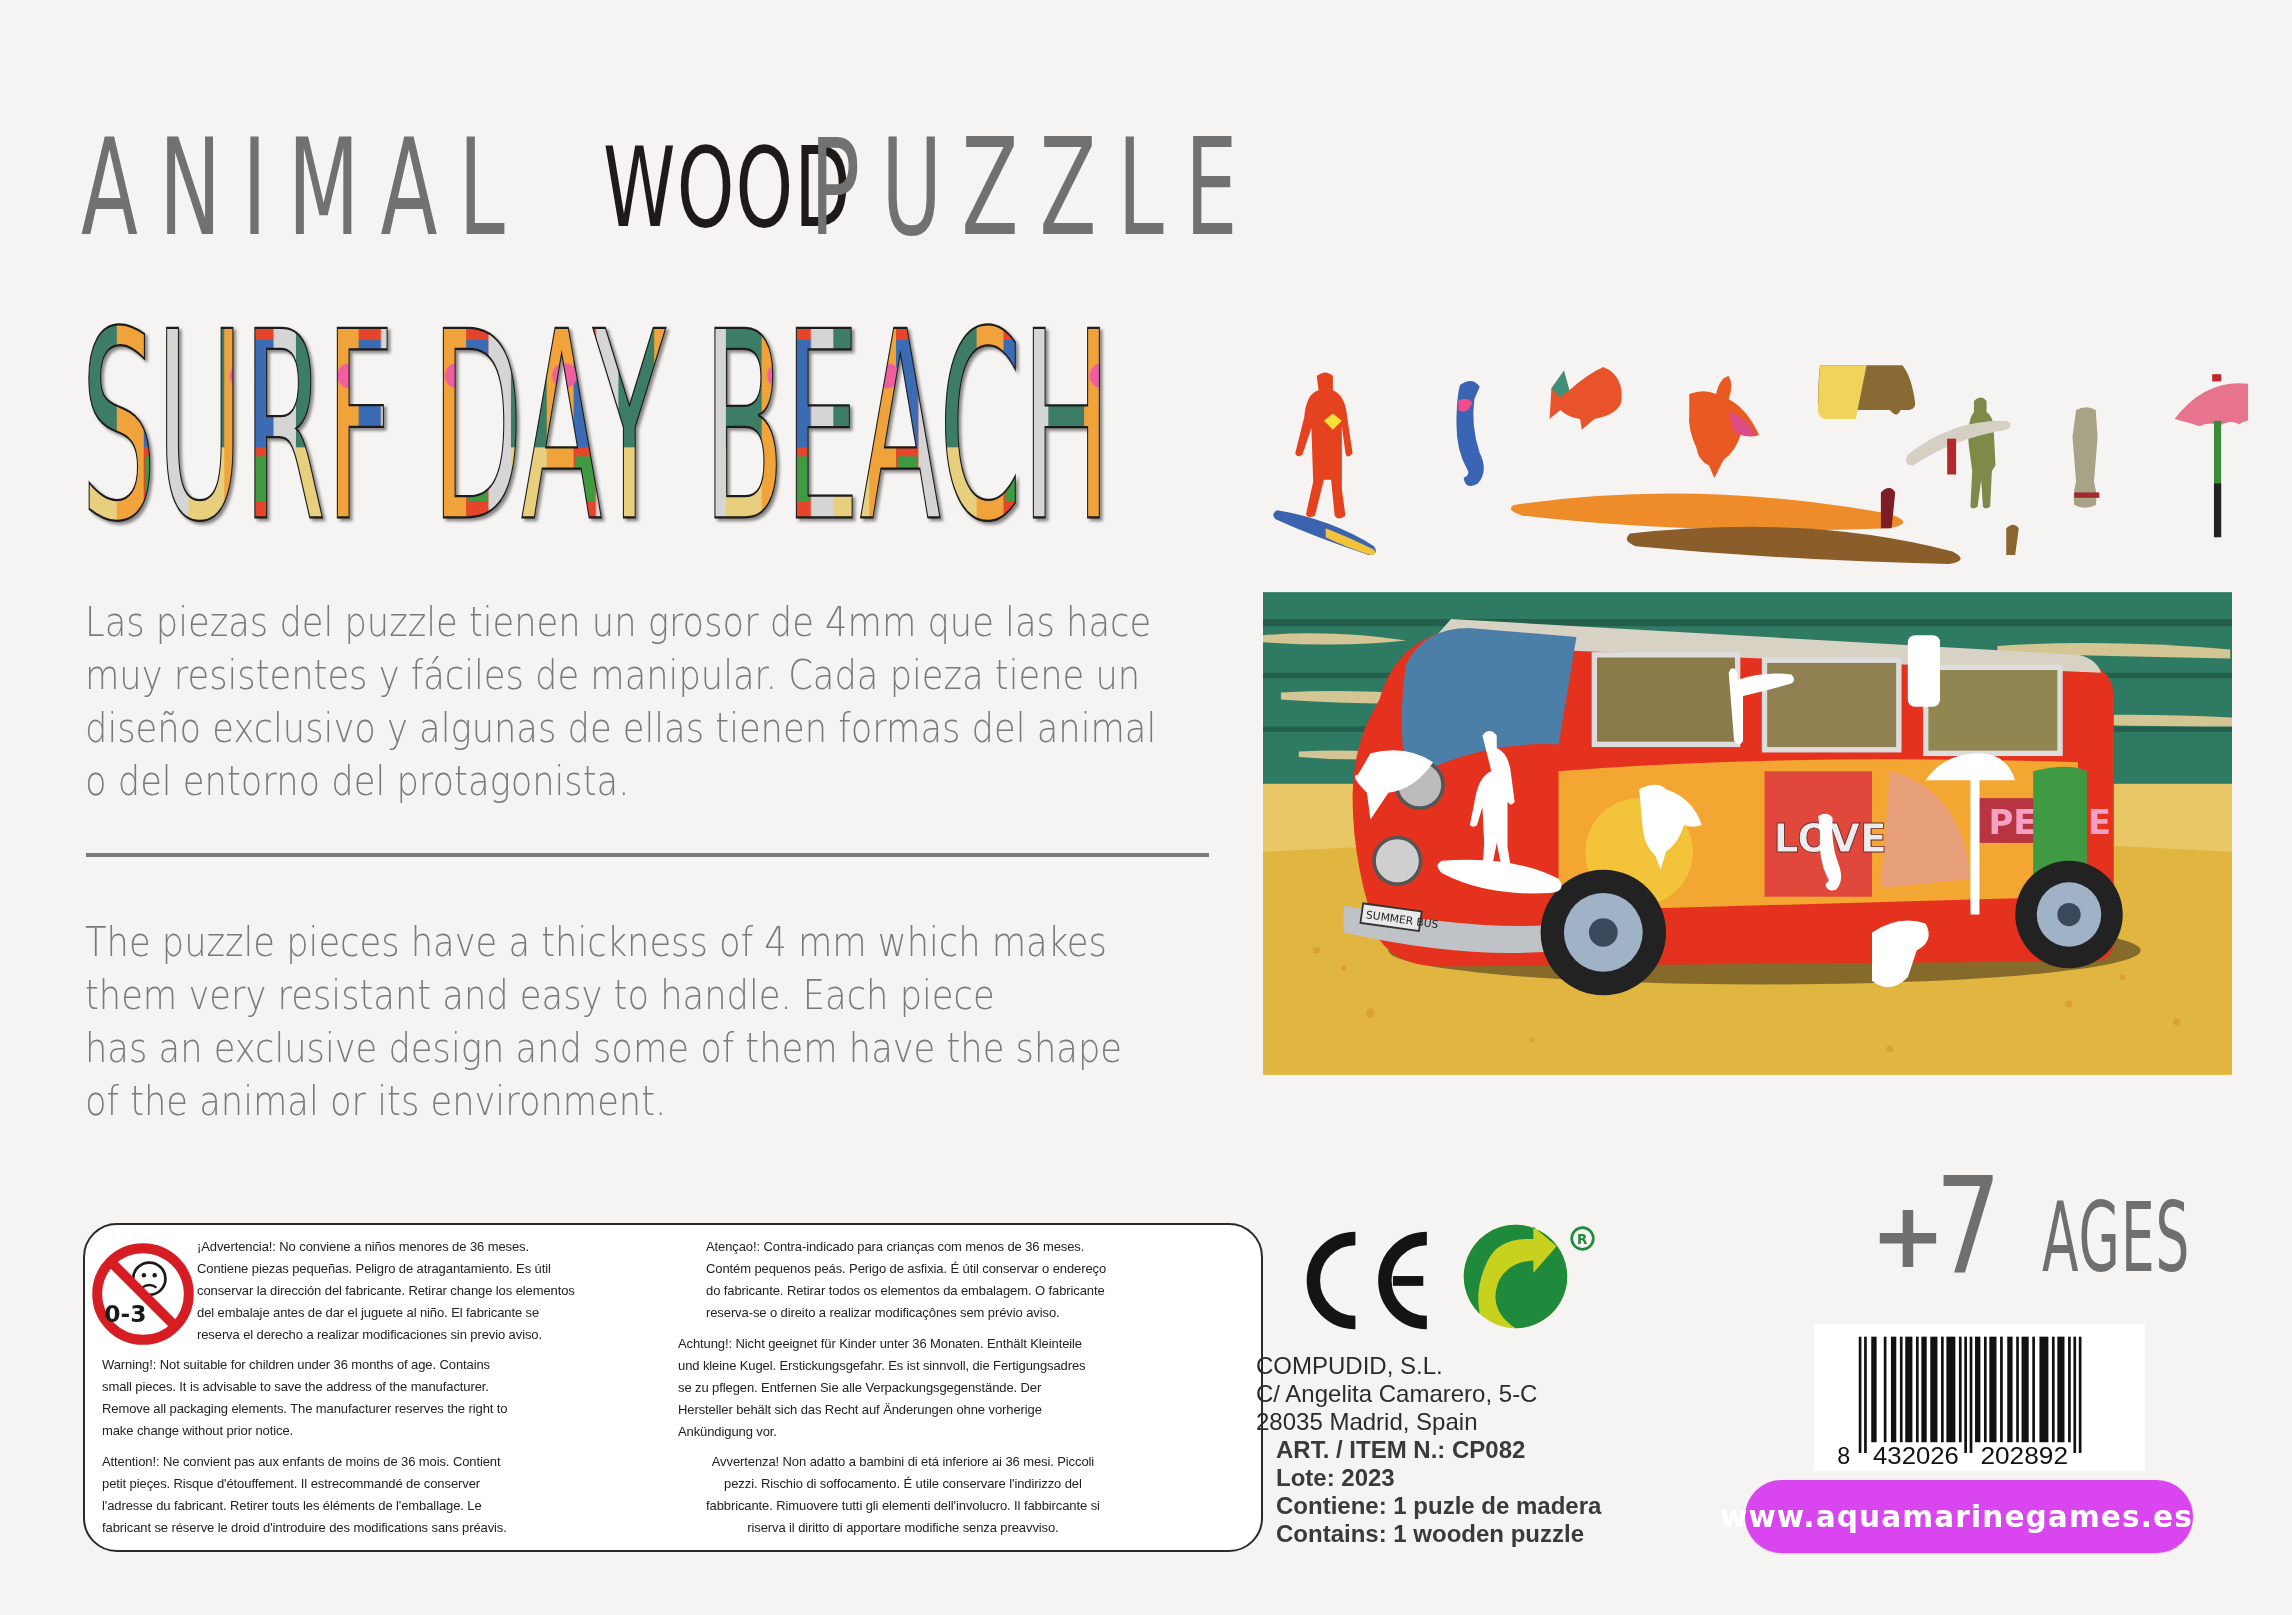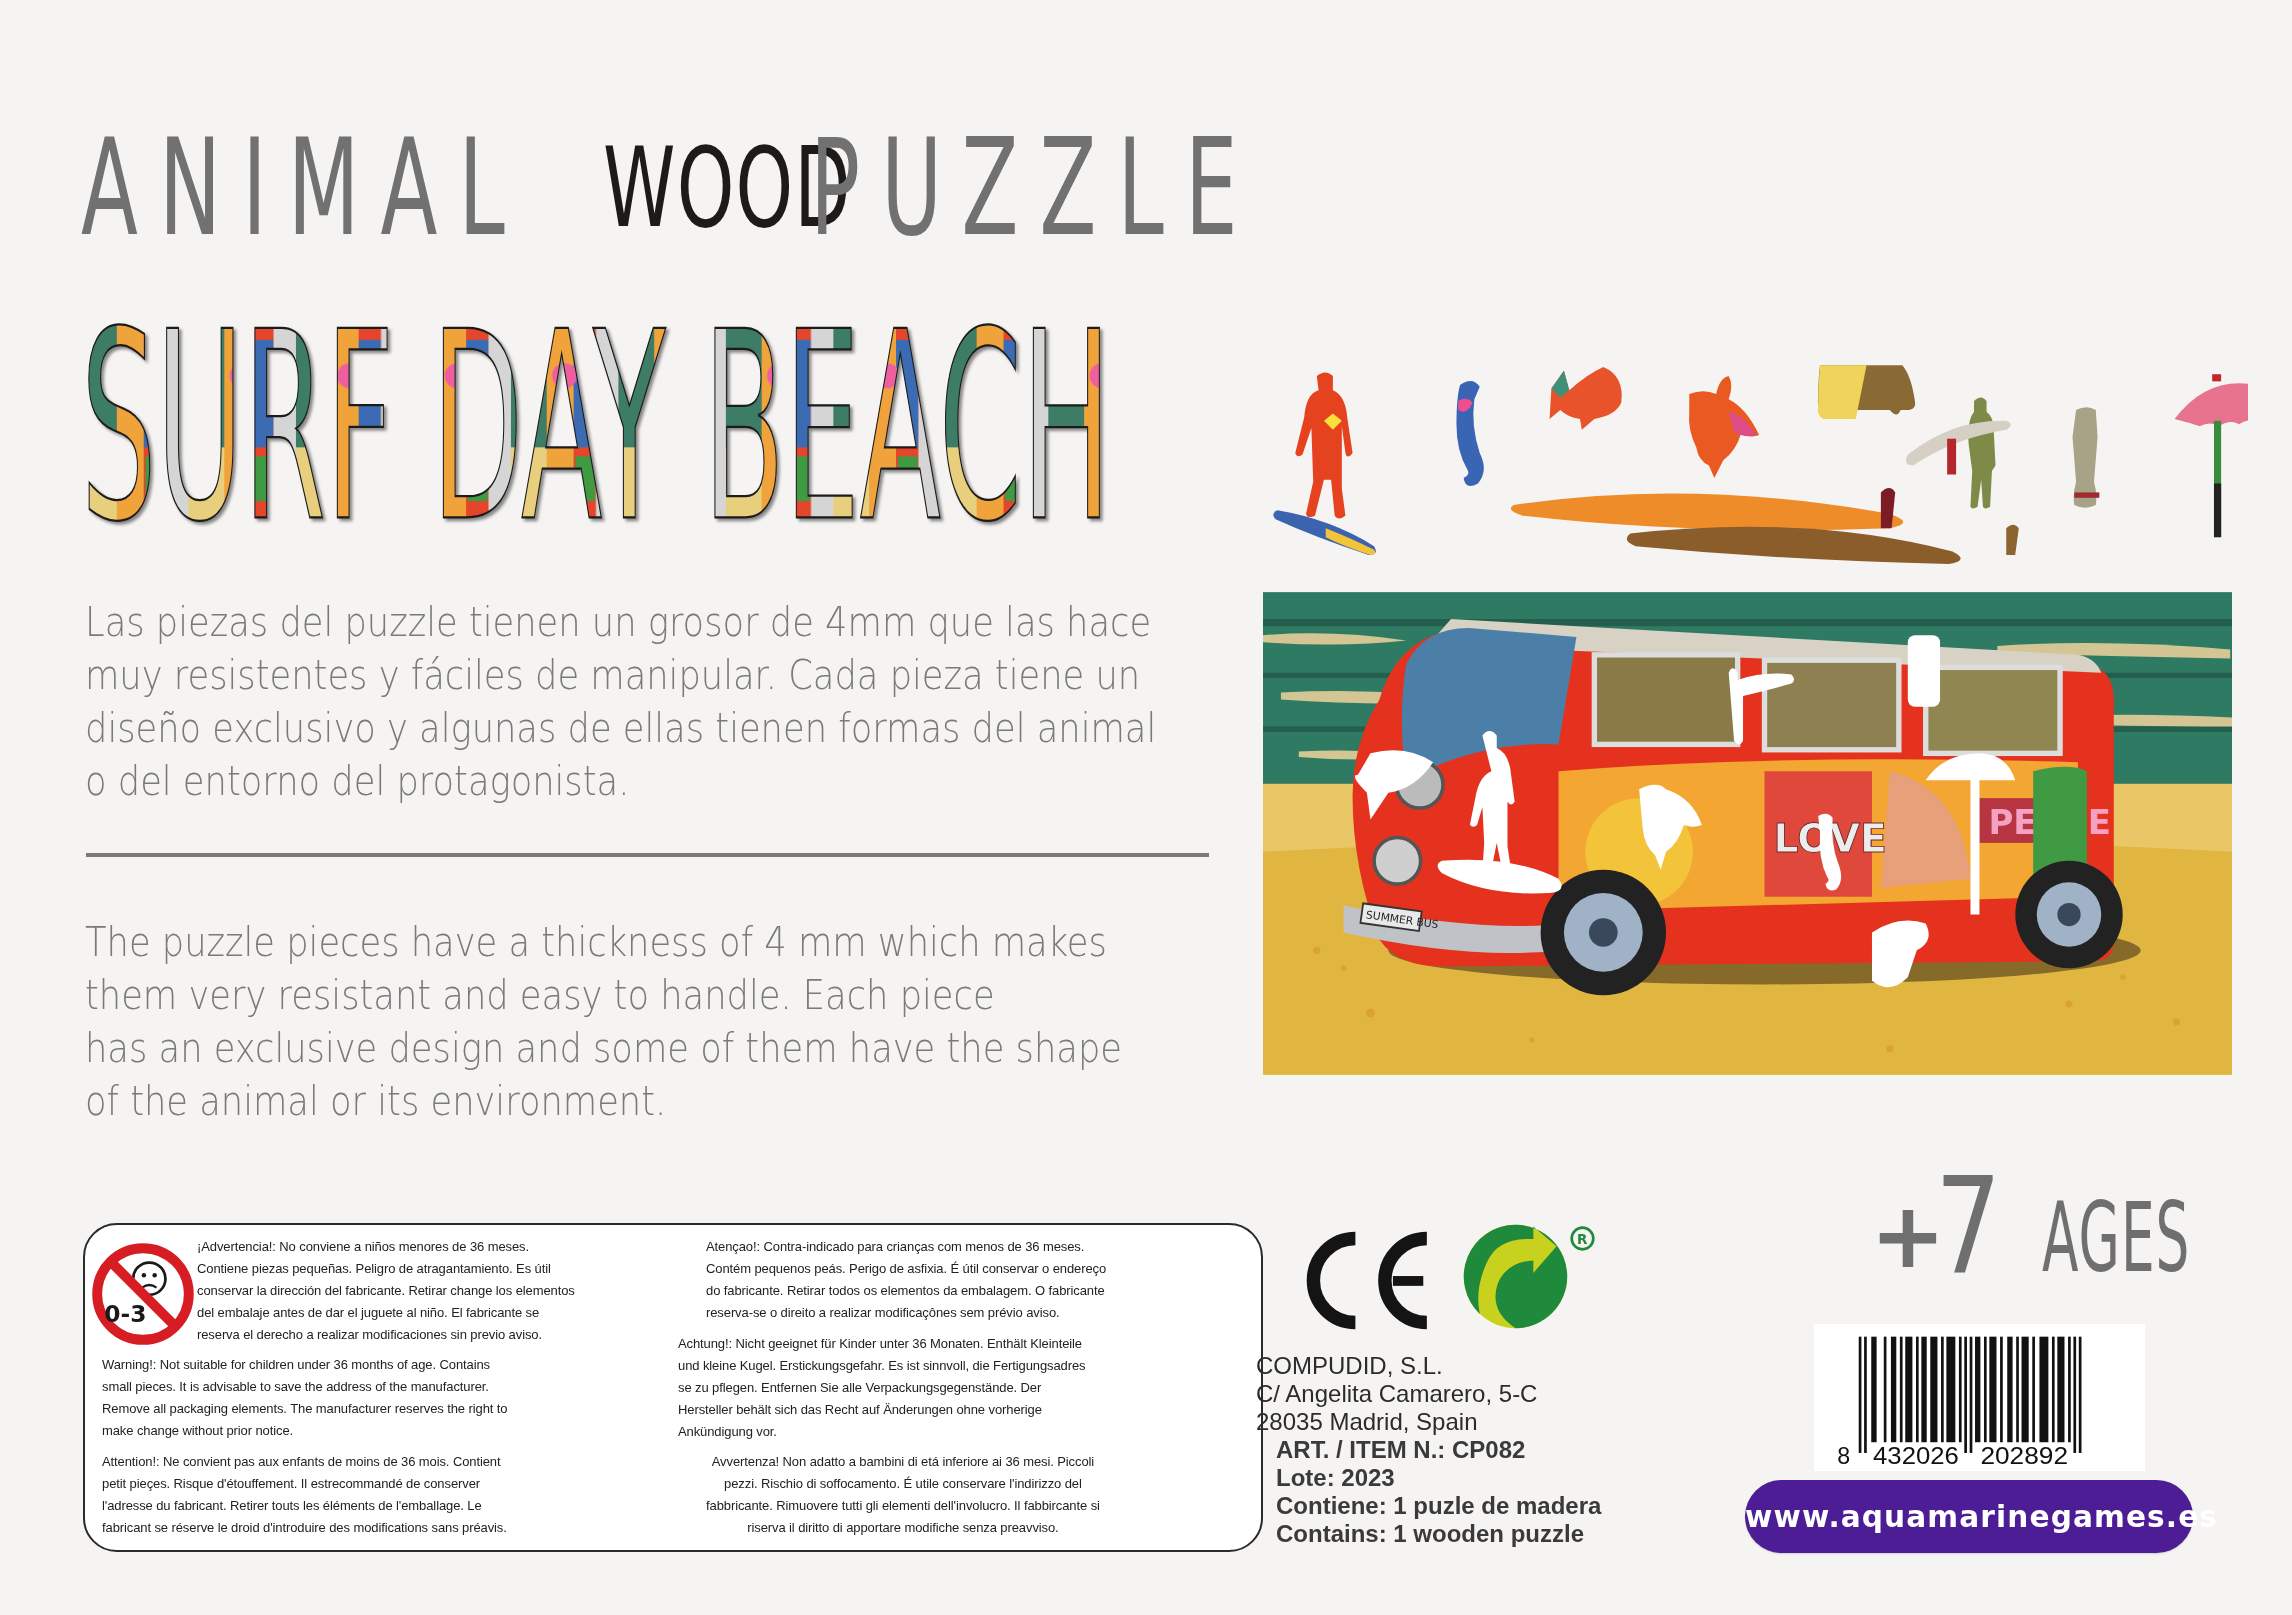--- a/index.html
+++ b/index.html
@@ -81,21 +81,21 @@
   .ages-num { position:absolute; left:72px; top:-3.6px; font-size:134px; line-height:134px; color:#6f6f6f; transform:scaleX(0.78); transform-origin:left top; }
   .ages-word { position:absolute; left:179px; top:25px; font-size:97px; line-height:97px; color:#6f6f6f; letter-spacing:1.8px; transform:scaleX(0.55); transform-origin:left top; }
 
   
   .barcode { left:1814px; top:1324px; width:331px; height:147px; background:#fff; }
   .barcode svg { width:100%; height:100%; }
 
   
   .url-pill {
     left:1745px; top:1480px; width:448px; height:73px; border-radius:37px;
-    background:#4c1d95; display:flex; align-items:center; justify-content:flex-start;
+    background:#d946ef; display:flex; align-items:center; justify-content:flex-end;
     box-shadow:0 0.9px 1.8px rgba(0,0,0,0.15);
   }
   .url-pill span {
     font-family:"DejaVu Sans", sans-serif; font-weight:bold; color:#fff;
     font-size:29.6px; letter-spacing:1.1px;
   }
 </style>
 </head>
 <body>
 

